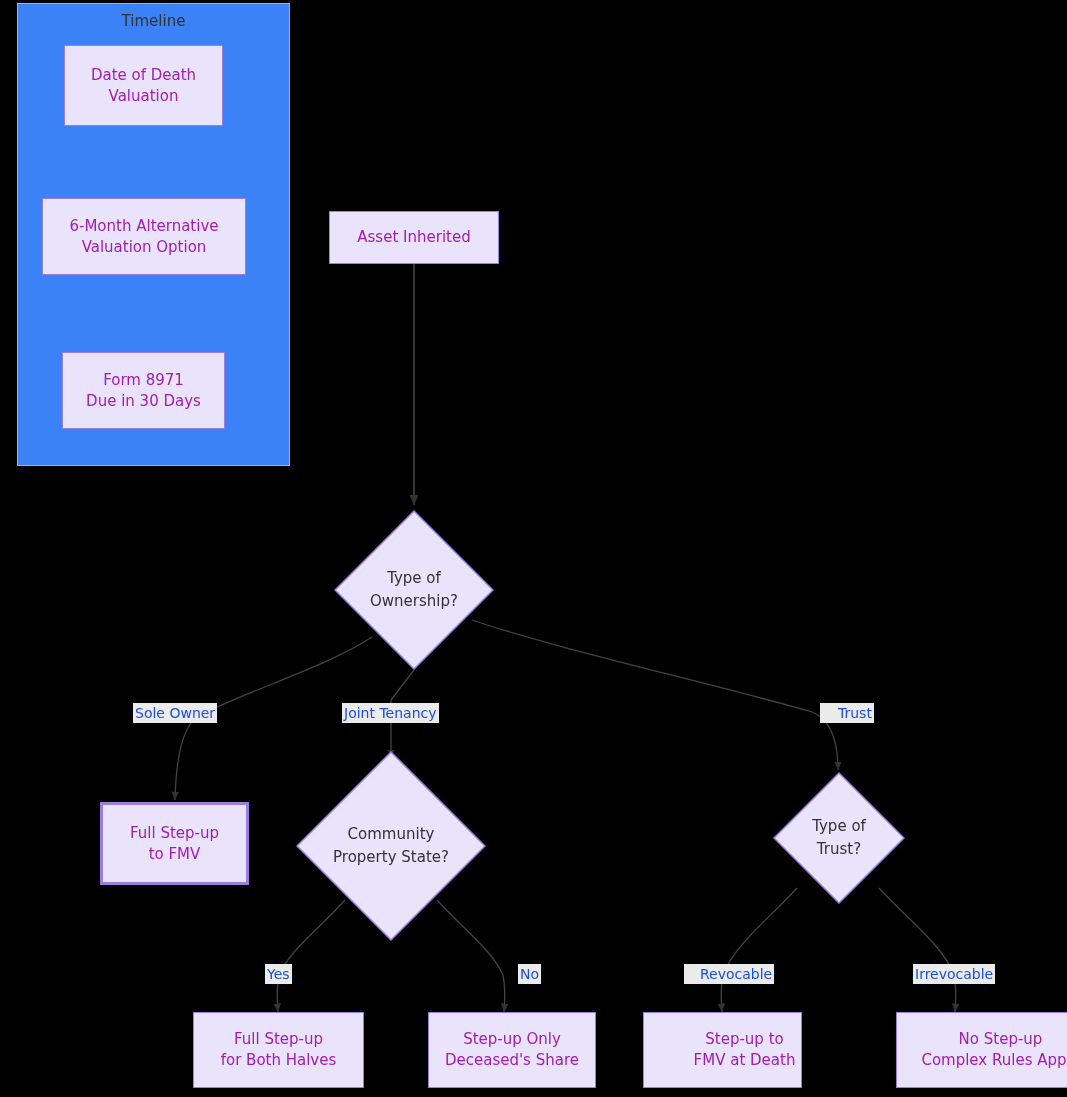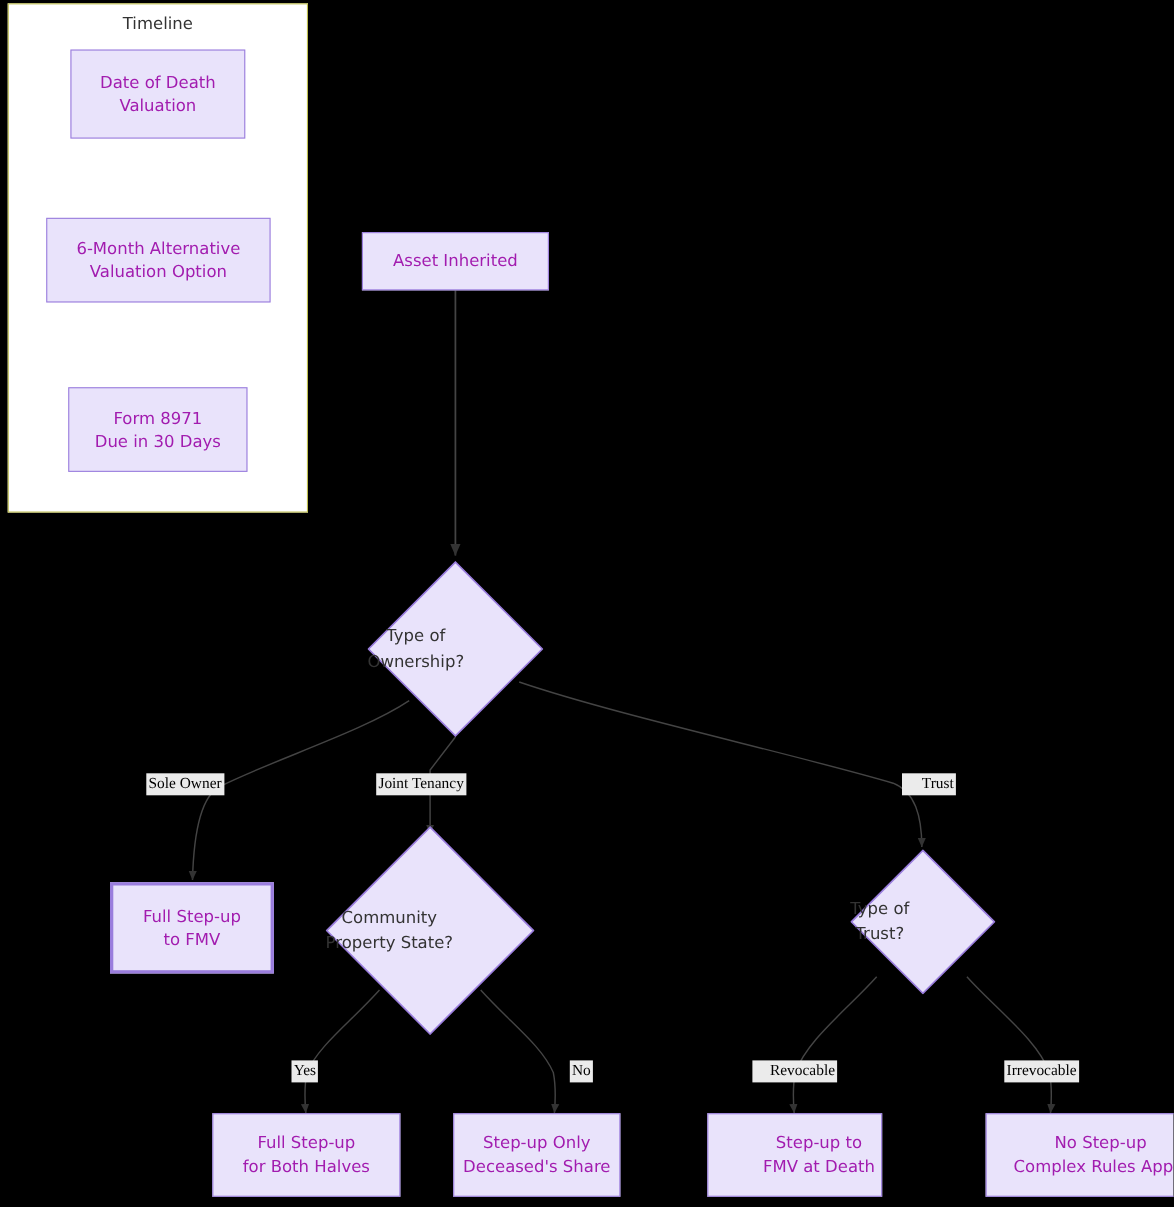--- a/index.html
+++ b/index.html
@@ -38,61 +38,61 @@
     white-space: pre-line;
   }
   .node.highlight {
     border-width: 3px;
     border-color: #9a7ddd;
   }
   .decision {
     position: absolute;
     display: flex;
     align-items: center;
-    justify-content: flex-start;
+    justify-content: center;
   }
   .decision .diamond {
     position: absolute;
     left: 0; top: 0;
     width: 100%;
     height: 100%;
   }
   .decision .dlabel {
     position: relative;
     z-index: 2;
     color: #333333;
     font-size: 15px;
     line-height: 23px;
     text-align: center;
     white-space: pre-line;
   }
   .subgraph {
     position: absolute;
     box-sizing: border-box;
-    background: #ffffff;
+    background: #3b82f6;
     border: 1.5px solid #bdbd4e;
+    margin-left: 10px;
   }
   .subgraph-title {
     position: absolute;
     top: 8px;
     left: 0;
     width: 100%;
     text-align: center;
     font-size: 15px;
     color: #333333;
   }
   .edge-label {
     position: absolute;
     background: #ebebeb;
-    color: #000000;
+    color: #1d4ed8;
     font-size: 14px;
     line-height: 18px;
     padding: 1px 2px;
     white-space: nowrap;
-    font-family: Liberation Serif, serif;
   }
 </style>
 </head>
 <body>
 
 <div id="canvas">
 
   <svg class="edges" viewBox="0 0 1067 1097">
     <defs>
       <marker id="arrow" markerWidth="9" markerHeight="9" refX="6.5" refY="3.2" orient="auto" markerUnits="strokeWidth">
@@ -158,21 +158,21 @@
     <svg class="diamond" viewBox="0 0 132 132">
       <polygon points="66,1 131,66 66,131 1,66" fill="#e9e3fb" stroke="#9a7ddd" stroke-width="1.5"></polygon>
     </svg>
     <div class="dlabel">Type of
 Trust?</div>
   </div>
 
   <div class="node" style="left:193px; top:1012px; width:171px; height:76px;">Full Step-up
 for Both Halves</div>
 
-  <div class="node" style="left:412px; top:1012px; width:152px; height:76px;">Step-up Only
+  <div class="node" style="left:428px; top:1012px; width:168px; height:76px;">Step-up Only
 Deceased's Share</div>
 
   <div class="node" style="left:643px; top:1012px; width:159px; height:76px;padding-left:44px;">Step-up to
 FMV at Death</div>
 
   <div class="node" style="left:850px; top:1012px; width:209px; height:76px;margin-left:46px;">No Step-up
 Complex Rules Apply</div>
 
   <div class="edge-label" style="left:133px; top:703px;">Sole Owner</div>
 

